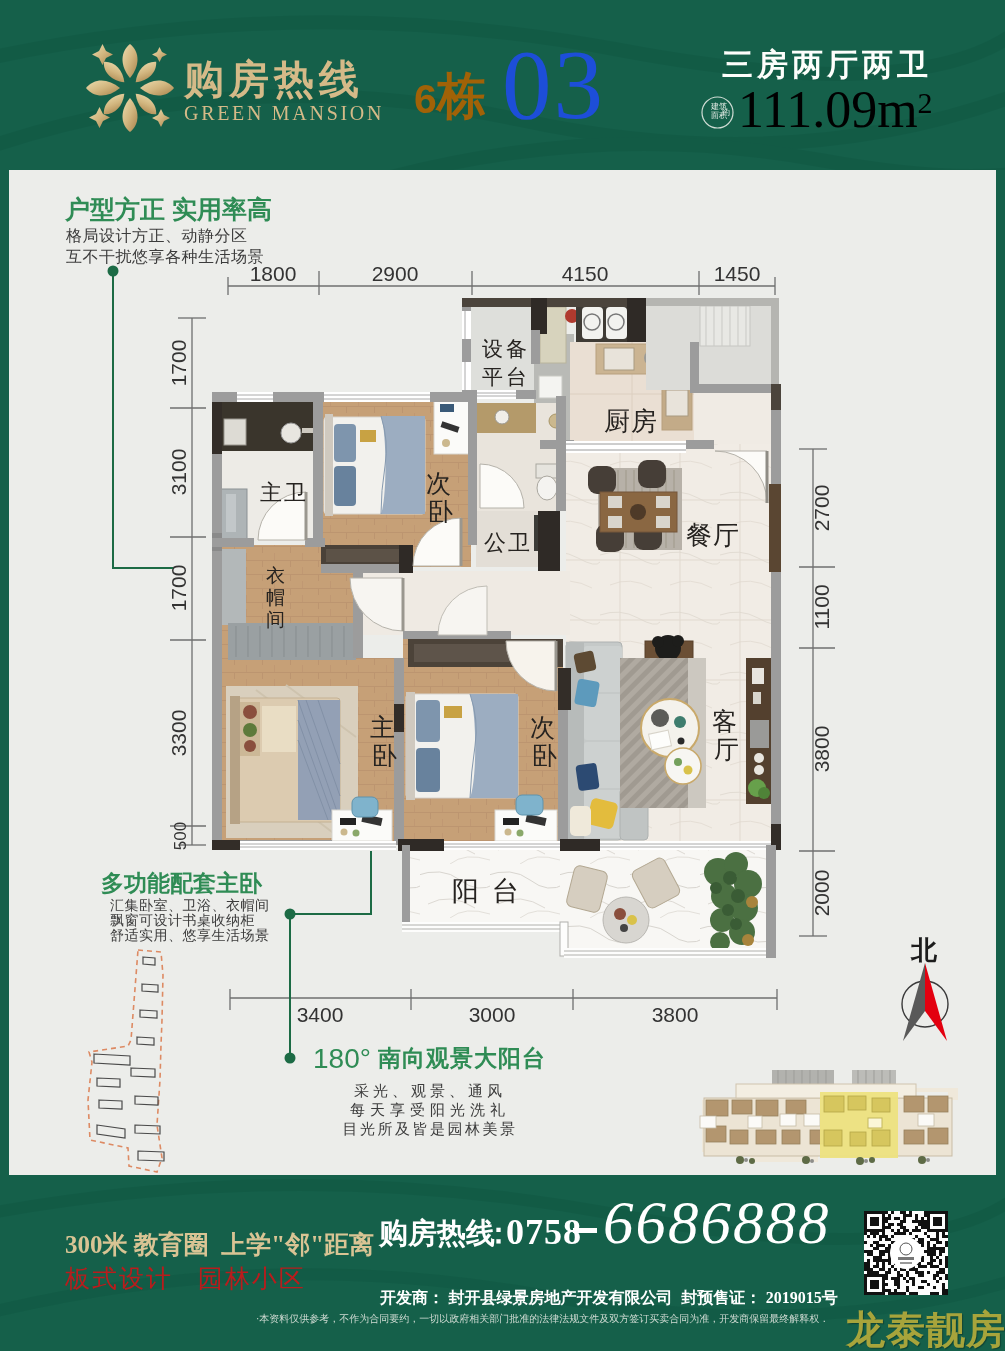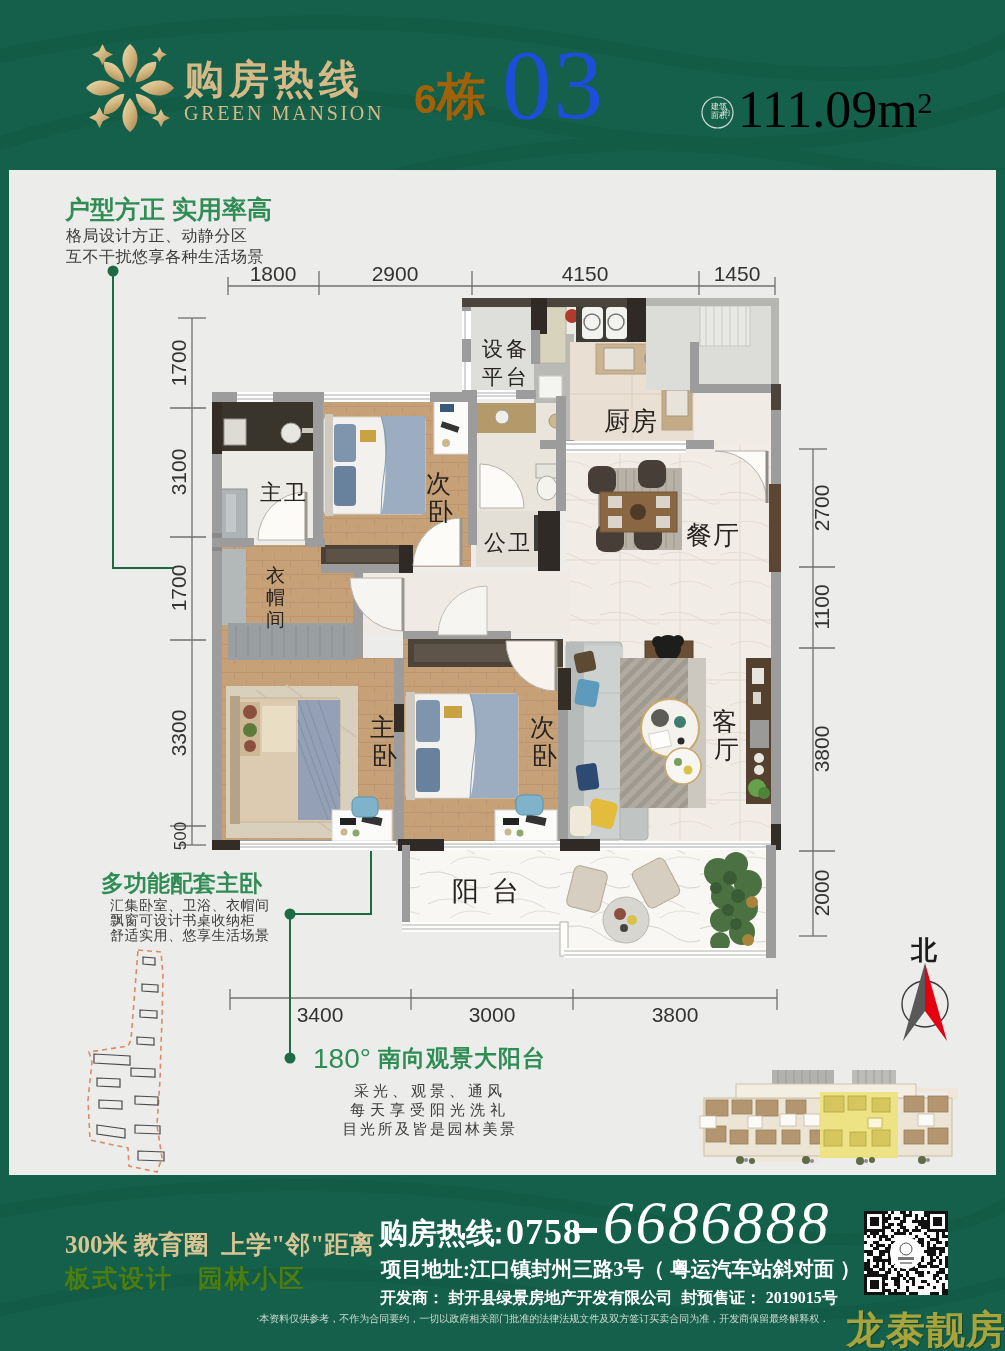--- a/index.html
+++ b/index.html
@@ -61,20 +61,21 @@
       </g>
 </svg>
 
 <div class="abs serif" style="left:184px;top:52px;width:200px;font-size:40px;font-weight:bold;color:#d5ba88;letter-spacing:5px;white-space:nowrap">购房热线</div>
 
 <div class="abs serif" style="left:184px;top:102px;font-size:20px;color:#d5ba88;letter-spacing:2.7px;white-space:nowrap">GREEN MANSION</div>
 
 <div class="abs" style="left:414px;top:63px;font-size:50px;font-weight:bold;color:#a16207;white-space:nowrap"><span style="font-size:41px">6</span>栋</div>
 <div class="abs serif" style="left:502px;top:28px;font-size:99px;color:#1d4ed8;letter-spacing:2px;white-space:nowrap">03</div>
 
+<div class="abs serif" style="left:722px;top:44px;font-size:31px;font-weight:bold;color:#fdfefb;letter-spacing:4px;white-space:nowrap">三房两厅两卫</div>
 
 <svg class="abs" style="left:700px;top:95px" width="35" height="35" viewBox="0 0 35 35">
 <circle cx="17.5" cy="17.5" r="15.5" fill="none" stroke="#cfdcd4" stroke-width="1.2"></circle>
 <text x="11" y="14" font-size="8" fill="#e8efe9" font-family="Liberation Serif,serif">建筑</text>
 <text x="11" y="23" font-size="8" fill="#e8efe9" font-family="Liberation Serif,serif">面积</text>
 <text x="22" y="20" font-size="8" fill="#e8efe9" font-family="Liberation Serif,serif">约</text>
 </svg>
 
 <div class="abs serif" style="left:738px;top:80px;font-size:52px;color:#000000;white-space:nowrap">111.09m<span style="font-size:30px;vertical-align:14px">2</span></div>
 <svg class="abs" style="left:0;top:0" width="1005" height="1351" viewBox="0 0 1005 1351">
@@ -714,30 +715,29 @@
           <circle cx="746" cy="1160" r="2"></circle>
           <circle cx="812" cy="1161" r="2"></circle>
           <circle cx="866" cy="1161" r="2"></circle>
           <circle cx="928" cy="1160" r="2"></circle>
         </g>
 </g>
 </svg>
 
 <div class="abs serif" style="left:65px;top:1228px;font-size:25px;font-weight:bold;color:#d9c494;white-space:nowrap">300米 教育圈&nbsp;&nbsp;上学"邻"距离</div>
 
-<div class="abs serif" style="left:65px;top:1262px;font-size:25px;font-weight:bold;color:#4d7c0f;letter-spacing:2px;white-space:nowrap">板式设计&nbsp;&nbsp;&nbsp;园林小区</div>
+<div class="abs serif" style="left:65px;top:1262px;font-size:25px;font-weight:normal;color:#b91c1c;letter-spacing:2px;white-space:nowrap">板式设计&nbsp;&nbsp;&nbsp;园林小区</div>
 
 <div class="abs" style="left:379px;top:1214px;font-size:29px;font-weight:bold;color:#ffffff;white-space:nowrap">购房热线</div>
 <div class="abs" style="left:484px;top:1214px;font-size:29px;font-weight:bold;color:#ffffff">：</div>
 <div class="abs serif" style="left:506px;top:1211px;font-size:36px;font-weight:bold;color:#ffffff;letter-spacing:1px;white-space:nowrap">0758</div>
 <div class="abs" style="left:573px;top:1228px;width:24px;height:5px;background:#ffffff"></div>
 
 <div class="abs serif" style="left:603px;top:1188px;font-size:61px;font-style:italic;color:#ffffff;letter-spacing:2px;white-space:nowrap">6686888</div>
 
-<div class="abs" style="left:381px;top:1255px;font-size:20.5px;font-weight:bold;color:#ffffff;white-space:nowrap">项目地址<span class="serif">:</span>江口镇封州三路<span class="serif">3</span>号（ 粤运汽车站斜对面 ）</div>
 
 <div class="abs" style="left:380px;top:1288px;font-size:16px;font-weight:bold;color:#ffffff;white-space:nowrap">开发商： 封开县绿景房地产开发有限公司&nbsp;&nbsp;<span style="font-size:16px">封预售证： <span class="serif">2019015</span>号</span></div>
 
 <div class="abs" style="left:256px;top:1312px;font-size:10px;color:#cfdad2;letter-spacing:0px;white-space:nowrap">·本资料仅供参考，不作为合同要约，一切以政府相关部门批准的法律法规文件及双方签订买卖合同为准，开发商保留最终解释权．</div>
 
 <svg class="abs" style="left:864px;top:1211px" width="84" height="84" viewBox="0 0 84 84">
       <rect width="84" height="84" fill="#fdfdfd"></rect>
       <g fill="#111">
         <path d="M0 0h21v21h-21Zm3 3v15h15V3Z" fill-rule="evenodd"></path>
         <rect x="6" y="6" width="9" height="9"></rect>

